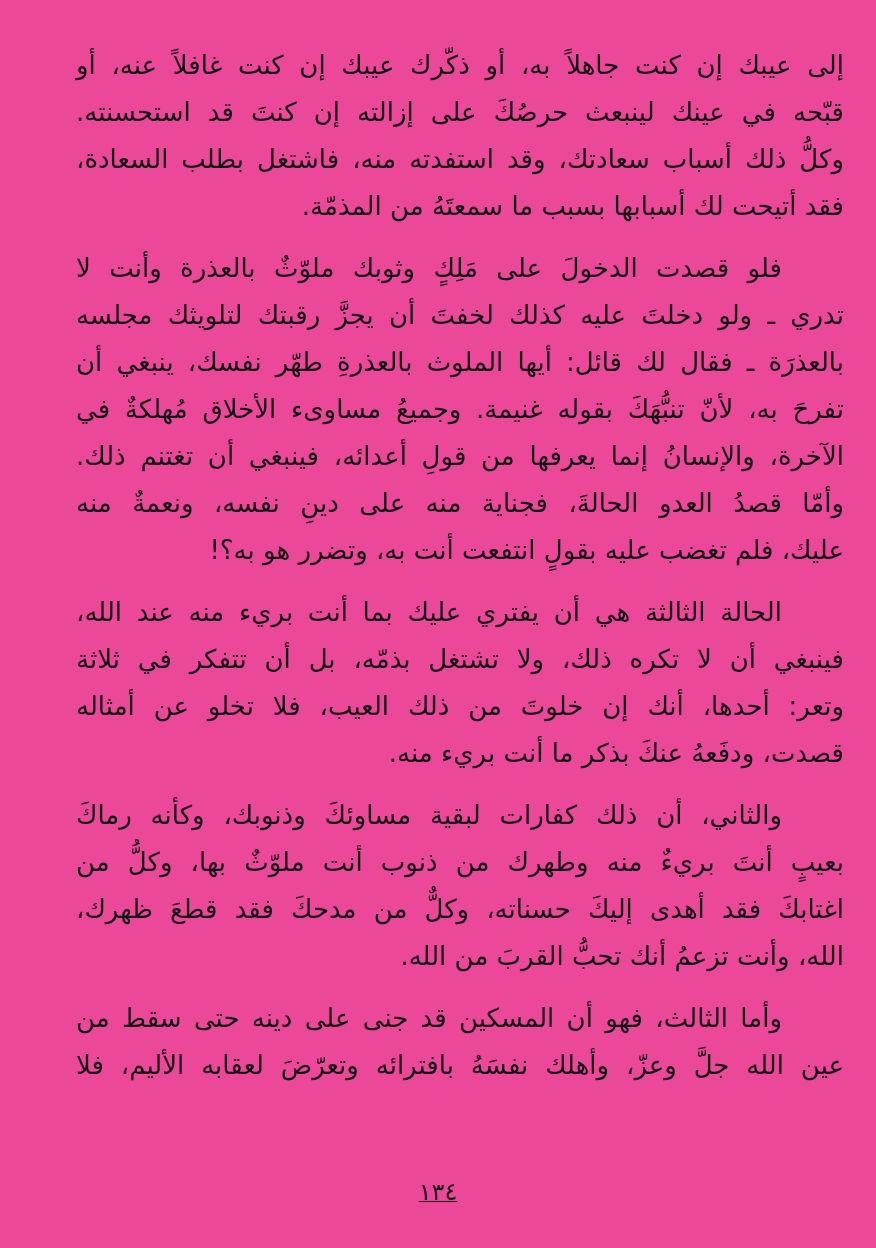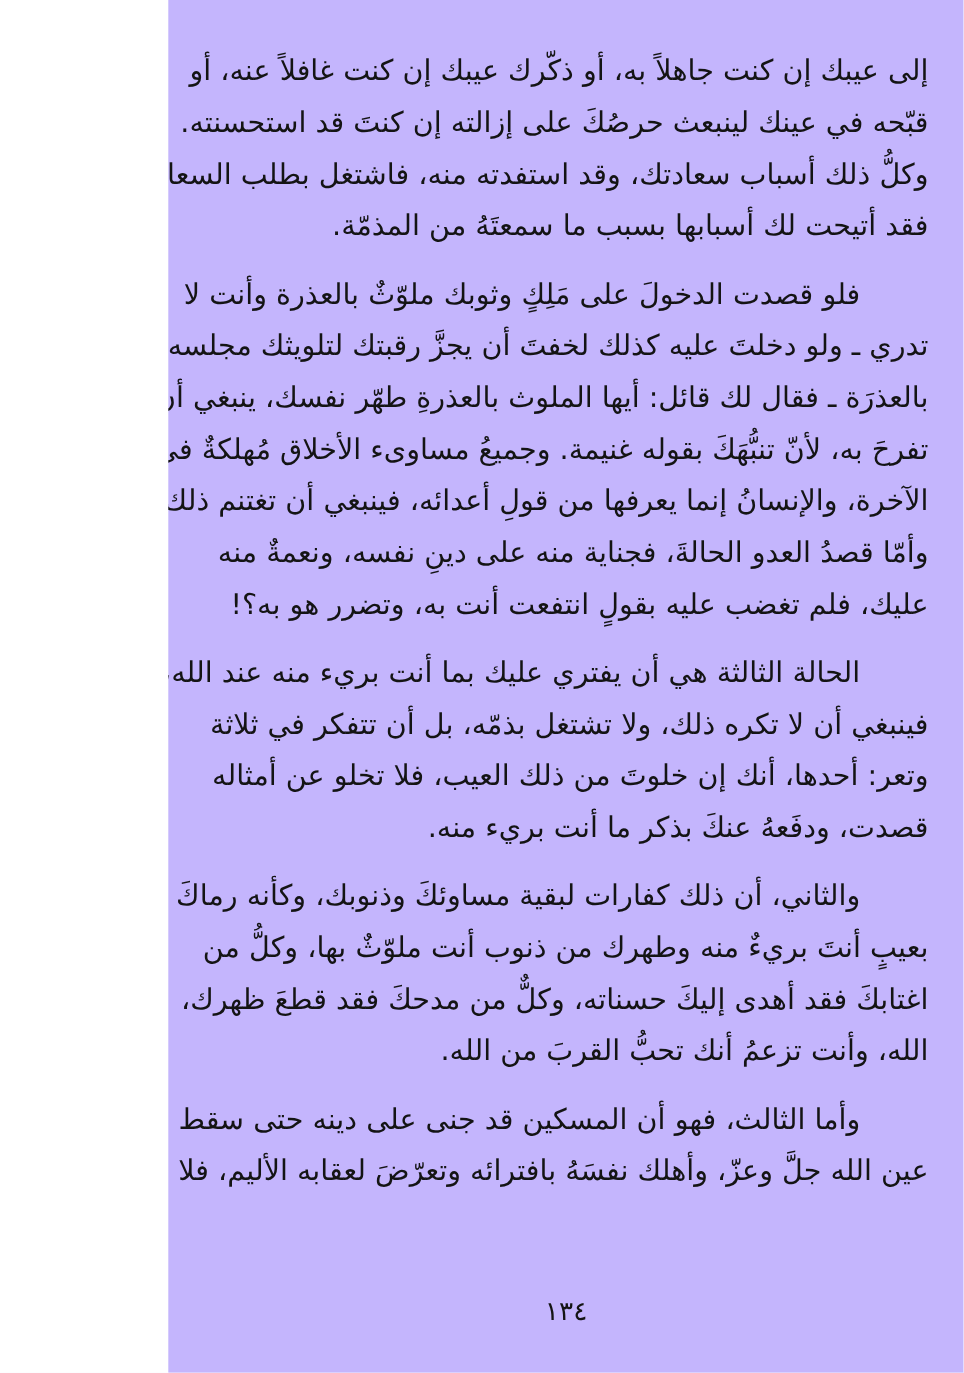--- a/index.html
+++ b/index.html
@@ -2,23 +2,23 @@
 <html lang="ar" dir="rtl"><head>
 <meta charset="utf-8">
 <style>
   html, body {
     margin: 0;
     padding: 0;
     background: #ffffff;
   }
   .page {
     position: relative;
-    width: 723px;
+    width: 876px;
     height: 1248px;
-    background: #c4b5fd;
+    background: #ec4899;
     overflow: hidden;
     font-family: "DejaVu Sans", sans-serif;
     color: #141414;
     margin-left: 16px;
   }
   .text-block {
     position: absolute;
     top: 42px;
     right: 32px;
     left: 76px;
@@ -43,20 +43,21 @@
   .line.indent {
     padding-right: 62px;
   }
   .footer {
     position: absolute;
     top: 1178px;
     left: 0;
     width: 100%;
     text-align: center;
     direction: rtl;
+    text-decoration: underline;
   }
   .page-number {
     font-size: 24px;
     letter-spacing: 2px;
     color: #141414;
   }
 </style>
 </head>
 <body>
 

